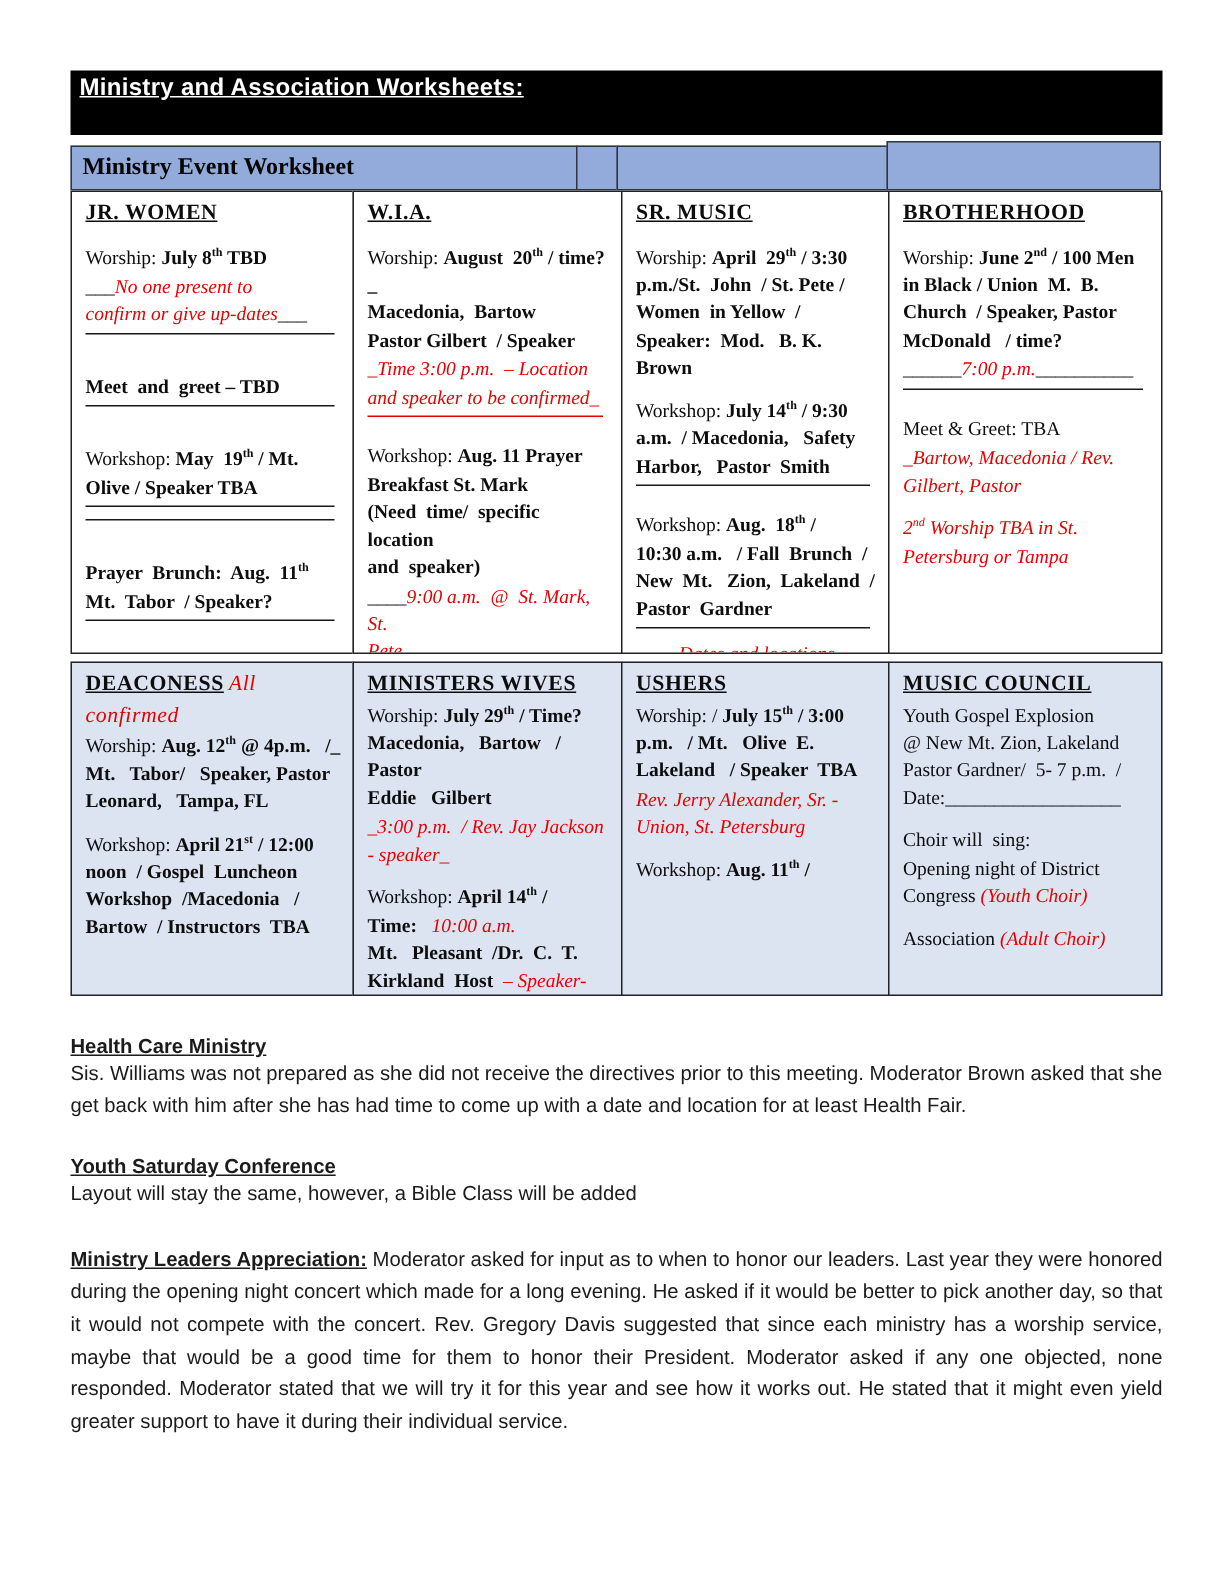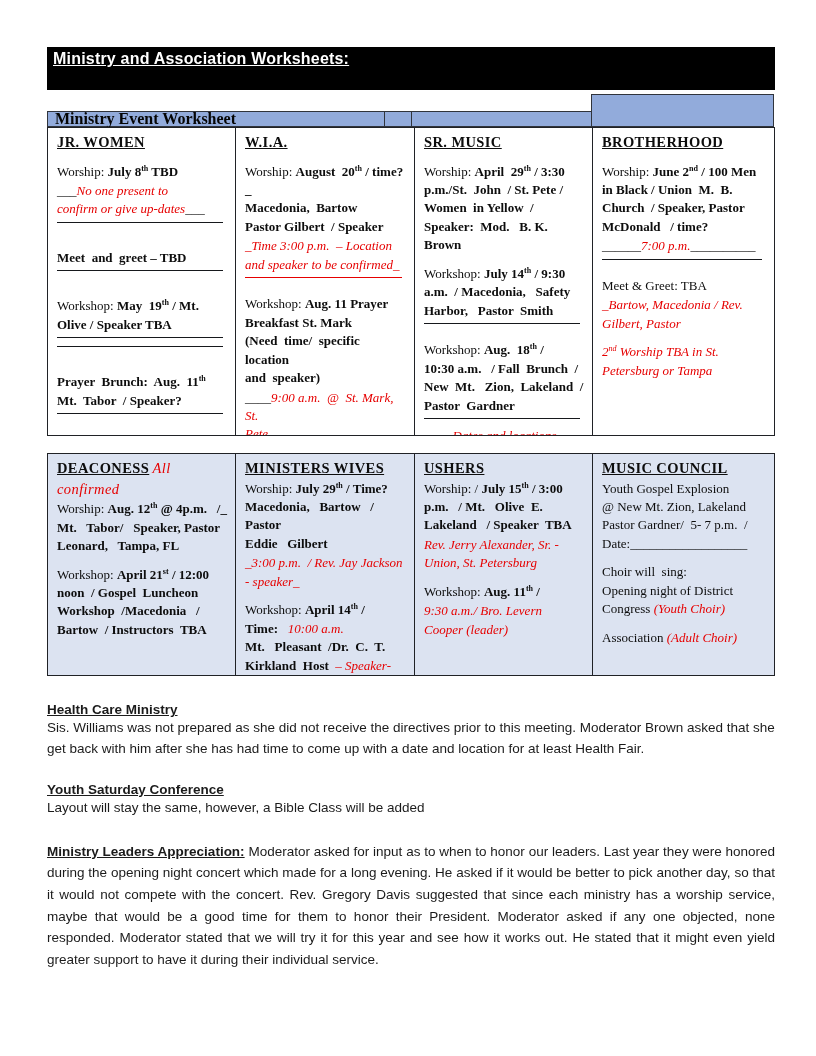--- a/index.html
+++ b/index.html
@@ -11,31 +11,31 @@
 
   
   .banner { background:var(--banner-bg); height:43px; box-sizing:border-box; padding:3px 6px; }
   .banner .t {
     color:#ffffff; font-weight:bold; font-size:16px; text-decoration:underline;
     letter-spacing:0.2px; font-family:Liberation Sans, sans-serif;
   }
 
   
   .hdr-row { display:flex; margin-top:4px; align-items:flex-end; }
-  .hdr-cell { background:var(--header-blue); border:1px solid #30343c; box-sizing:border-box; height:16px; }
+  .hdr-cell { background:var(--header-blue); border:1px solid #30343c; box-sizing:border-box; height:30px; }
   .hc1 { width:338px; display:flex; align-items:center; padding-left:7px;
          font-family:"Liberation Serif", serif; font-weight:bold; font-size:16px; color:#050505; }
   .hc2 { width:28px; margin-left:-1px; }
   .hc3 { width:181px; margin-left:-1px; }
   .hc4 { width:183px; margin-left:-1px; height:33px; }
 
   
   .grid { display:grid; grid-template-columns:189px 179px 178px 182px; }
   .grid.r1 { grid-auto-rows:309px; margin-top:0; }
-  .grid.r2 { grid-auto-rows:223px; margin-top:17px; }
+  .grid.r2 { grid-auto-rows:223px; margin-top:5px; }
   .cell {
     border:1px solid #202226; margin-left:-1px; box-sizing:border-box;
     background:#ffffff; overflow:hidden; padding:4px 7px 4px 9px;
     font-family:"Liberation Serif", serif; font-size:13px; line-height:1.42; color:#0d0d0d;
   }
   .cell:first-child { margin-left:0; }
   .grid.r2 .cell { background:var(--panel-blue); }
   .cell p { margin:0 0 1px 0; white-space:pre-wrap; }
   .b { font-weight:bold; }
   .i { font-style:italic; }
@@ -186,22 +186,20 @@
     <div class="cell">
         <p><span class="b u hd">USHERS</span></p>
         <p><span class="">Worship: / </span><span class="b">July 15</span><sup class="b">th</sup><span class="b"> / 3:00
 p.m.   / Mt.   Olive  E.
 Lakeland   / Speaker  TBA</span></p>
         <p><span class="i red">Rev. Jerry Alexander, Sr. -
 Union, St. Petersburg</span></p>
         <div class="sp"></div>
         <p><span class="">Workshop: </span><span class="b">Aug. 11</span><sup class="b">th</sup><span class="b"> /
 </span></p>
-        <p><span class="i red">9:30 a.m./ Bro. Levern
-Cooper (leader)</span></p>
       </div>
     <div class="cell">
         <p><span class="b u hd">MUSIC COUNCIL</span></p>
         <p><span class="">Youth Gospel Explosion
 @ New Mt. Zion, Lakeland
 Pastor Gardner/  5- 7 p.m.  /
 Date:__________________</span></p>
         <div class="sp"></div>
         <p><span class="">Choir will  sing:
 Opening night of District

